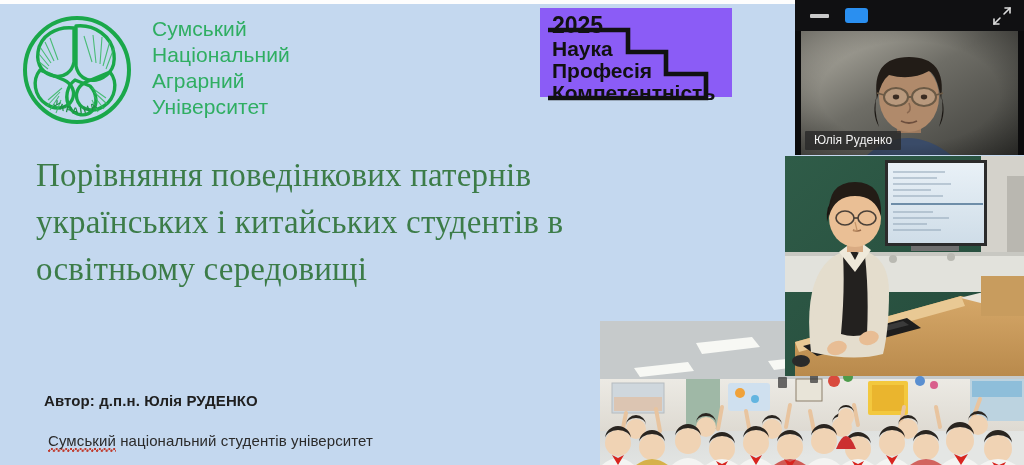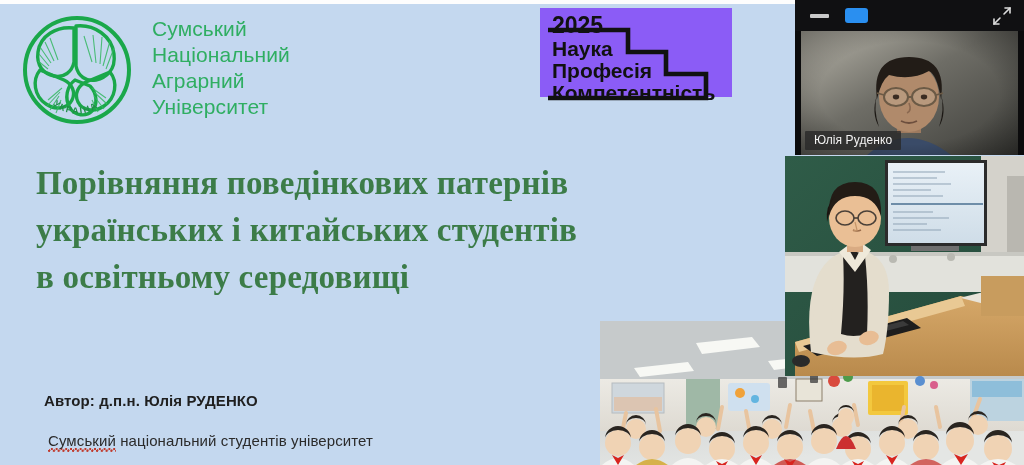--- a/index.html
+++ b/index.html
@@ -58,25 +58,25 @@
     position: absolute;
     left: 540px; top: 8px;
     width: 192px; height: 89px;
     background: #8b5cf6;
   }
   .conf-emblem svg { display: block; }
 
   
   .slide-title {
     position: absolute;
-    left: 36px; top: 160px;
+    left: 36px; top: 152px;
     width: 560px;
     color: #3c7c48;
     font-family: "Liberation Serif", serif;
-    font-weight: bold;
+    font-weight: normal;
     font-size: 33px;
     line-height: 47px;
     letter-spacing: .2px;
   }
 
   
   .author-line {
     position: absolute;
     left: 44px; top: 392px;
     color: #1f1f1f;

